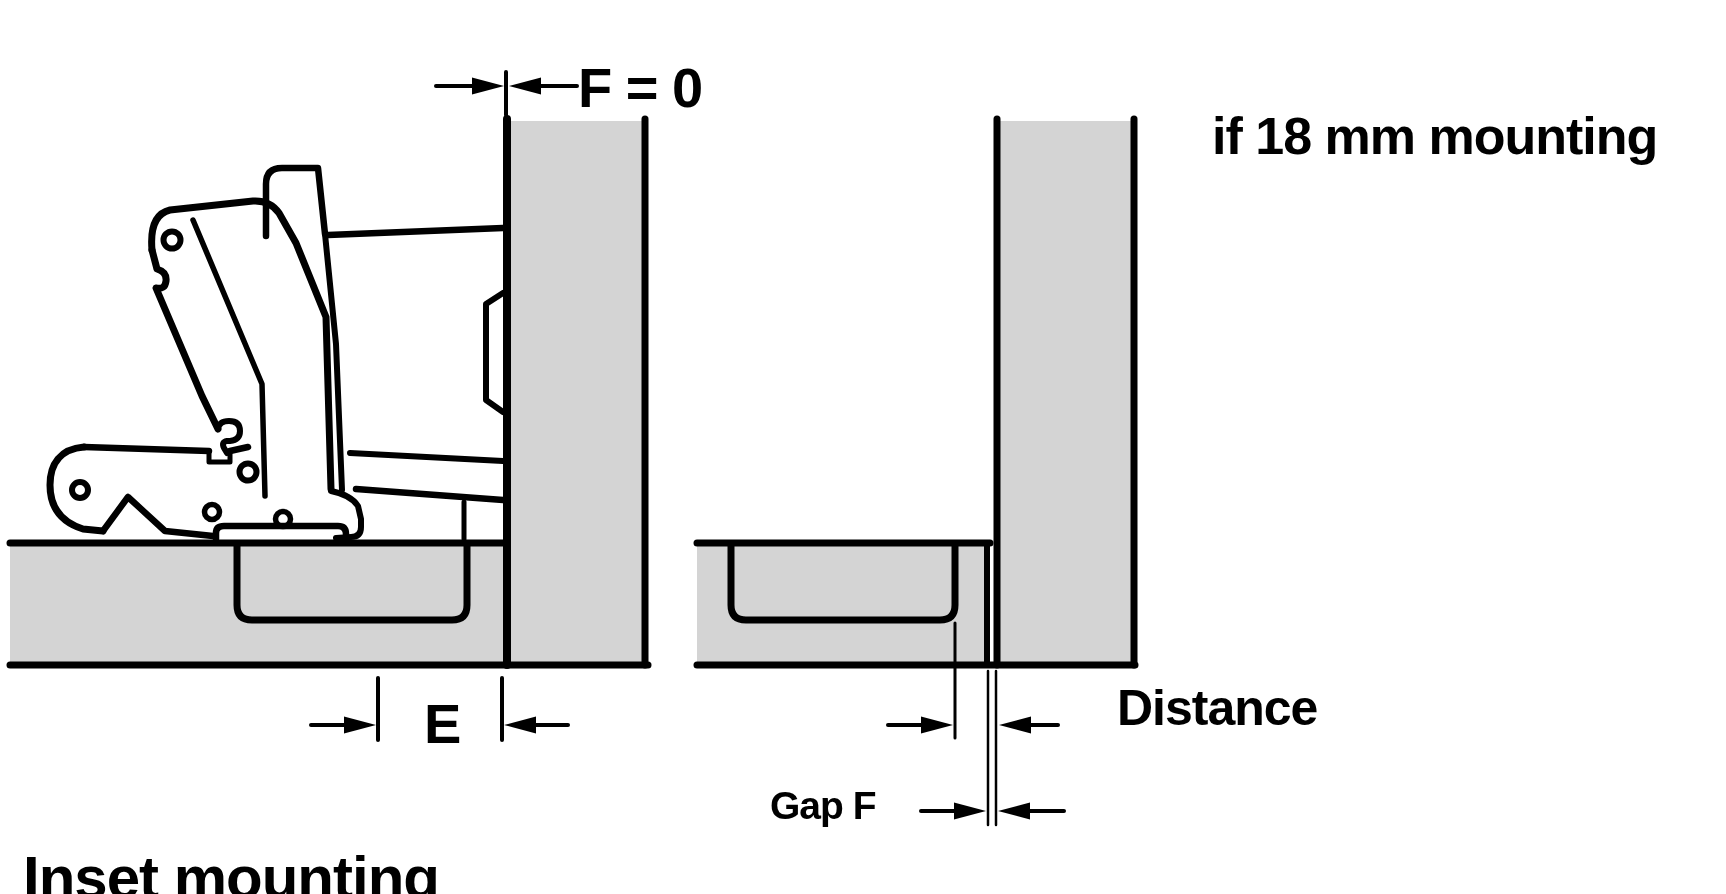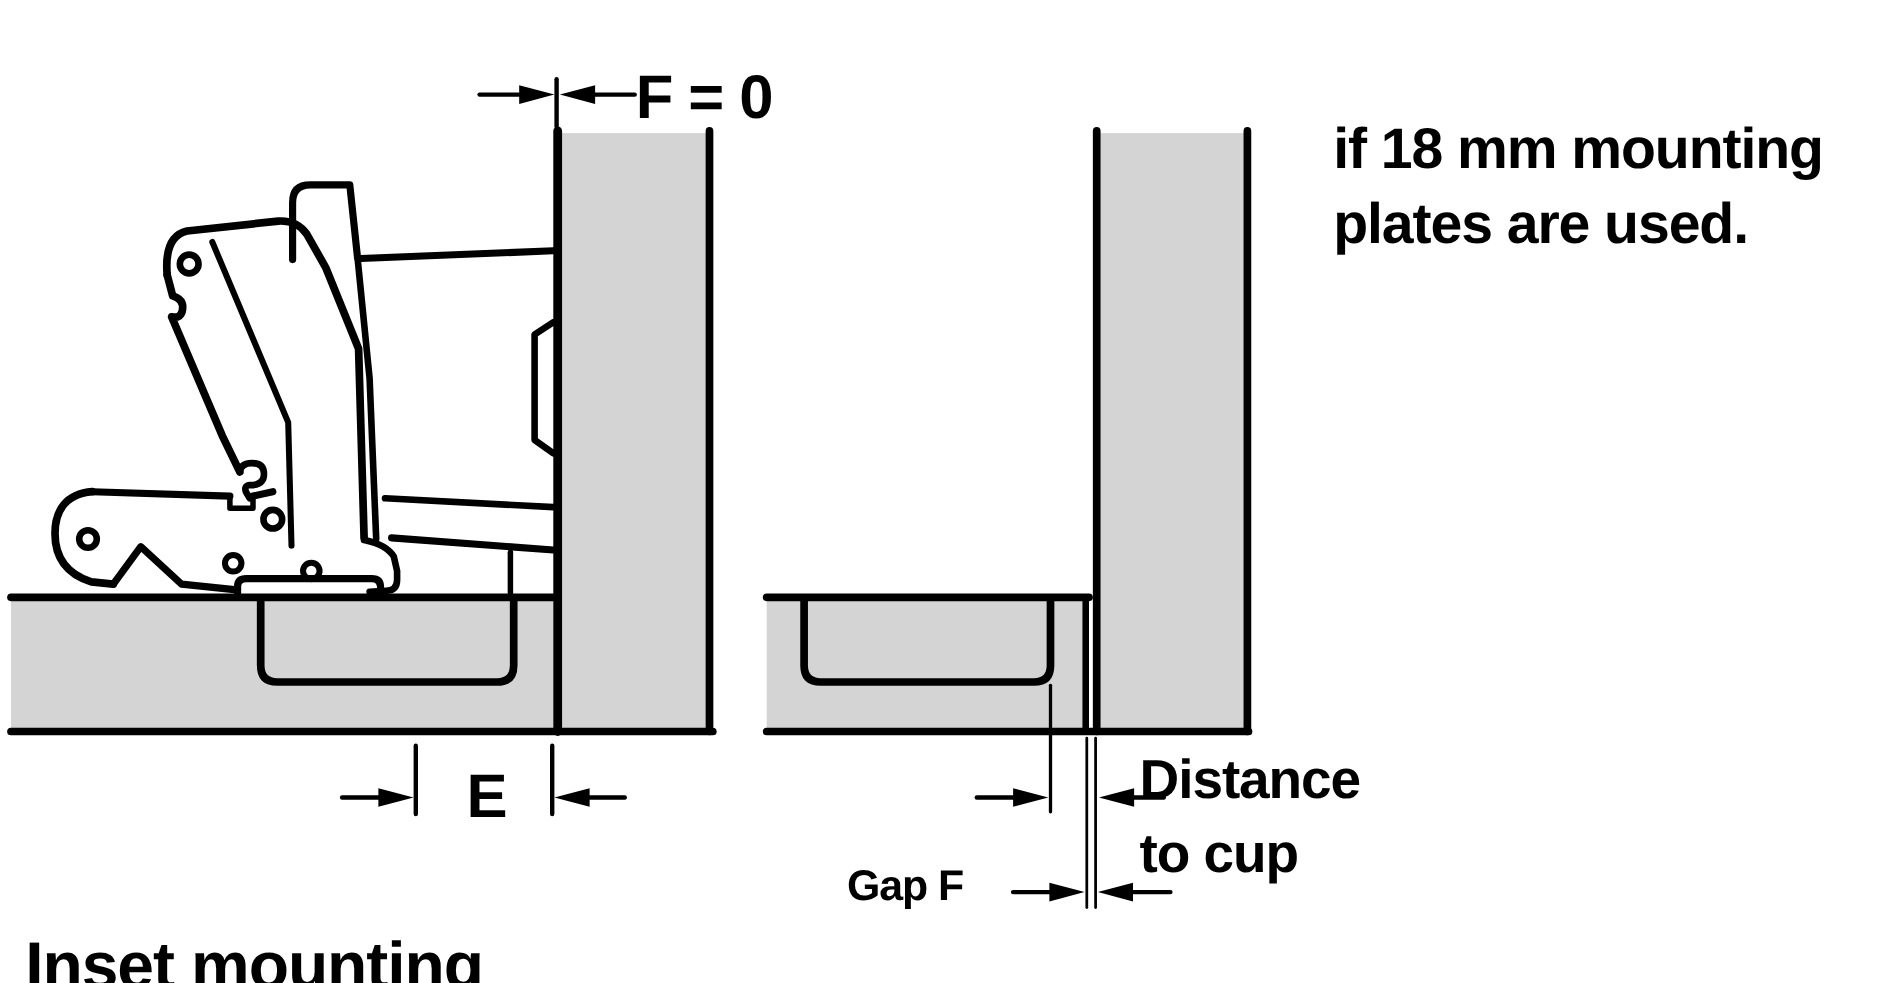--- a/index.html
+++ b/index.html
@@ -26,21 +26,21 @@
     position:absolute;
     color:var(--ink);
     font-weight:bold;
     white-space:nowrap;
     letter-spacing:-1px;
     line-height:1.0;
   }
   .lbl-f0{left:578px;top:16px;font-size:56px;}
   .lbl-e{left:424px;top:652px;font-size:56px;}
   .lbl-gapf{left:770px;top:742px;font-size:39px;}
-  .lbl-distance{left:1036px;top:630px;font-size:50px;line-height:68px;}
+  .lbl-distance{left:1117px;top:630px;font-size:50px;line-height:68px;}
   .lbl-note{left:1212px;top:58px;font-size:52px;line-height:68px;}
   .lbl-title{left:23px;top:804px;font-size:60px;}
 </style>
 </head>
 <body>
 
 <div class="page">
 
   <svg class="diagram-svg" width="1726" height="894" viewBox="0 0 1726 894">
 
@@ -140,25 +140,23 @@
         <path class="ln" stroke-width="4" d="M1030,767 H1064"></path>
       </g>
     </g>
   </svg>
 
   <div class="lbl lbl-f0">F = 0</div>
   <div class="lbl lbl-e">E</div>
 
   <div class="lbl lbl-distance">
     <div>Distance</div>
-    <div>to cup</div>
   </div>
 
   <div class="lbl lbl-gapf">Gap F</div>
 
   <div class="lbl lbl-note">
     <div>if 18 mm mounting</div>
-    <div>plates are used.</div>
   </div>
 
   <div class="lbl lbl-title">Inset mounting</div>
 
 </div>
 
 </body></html>

